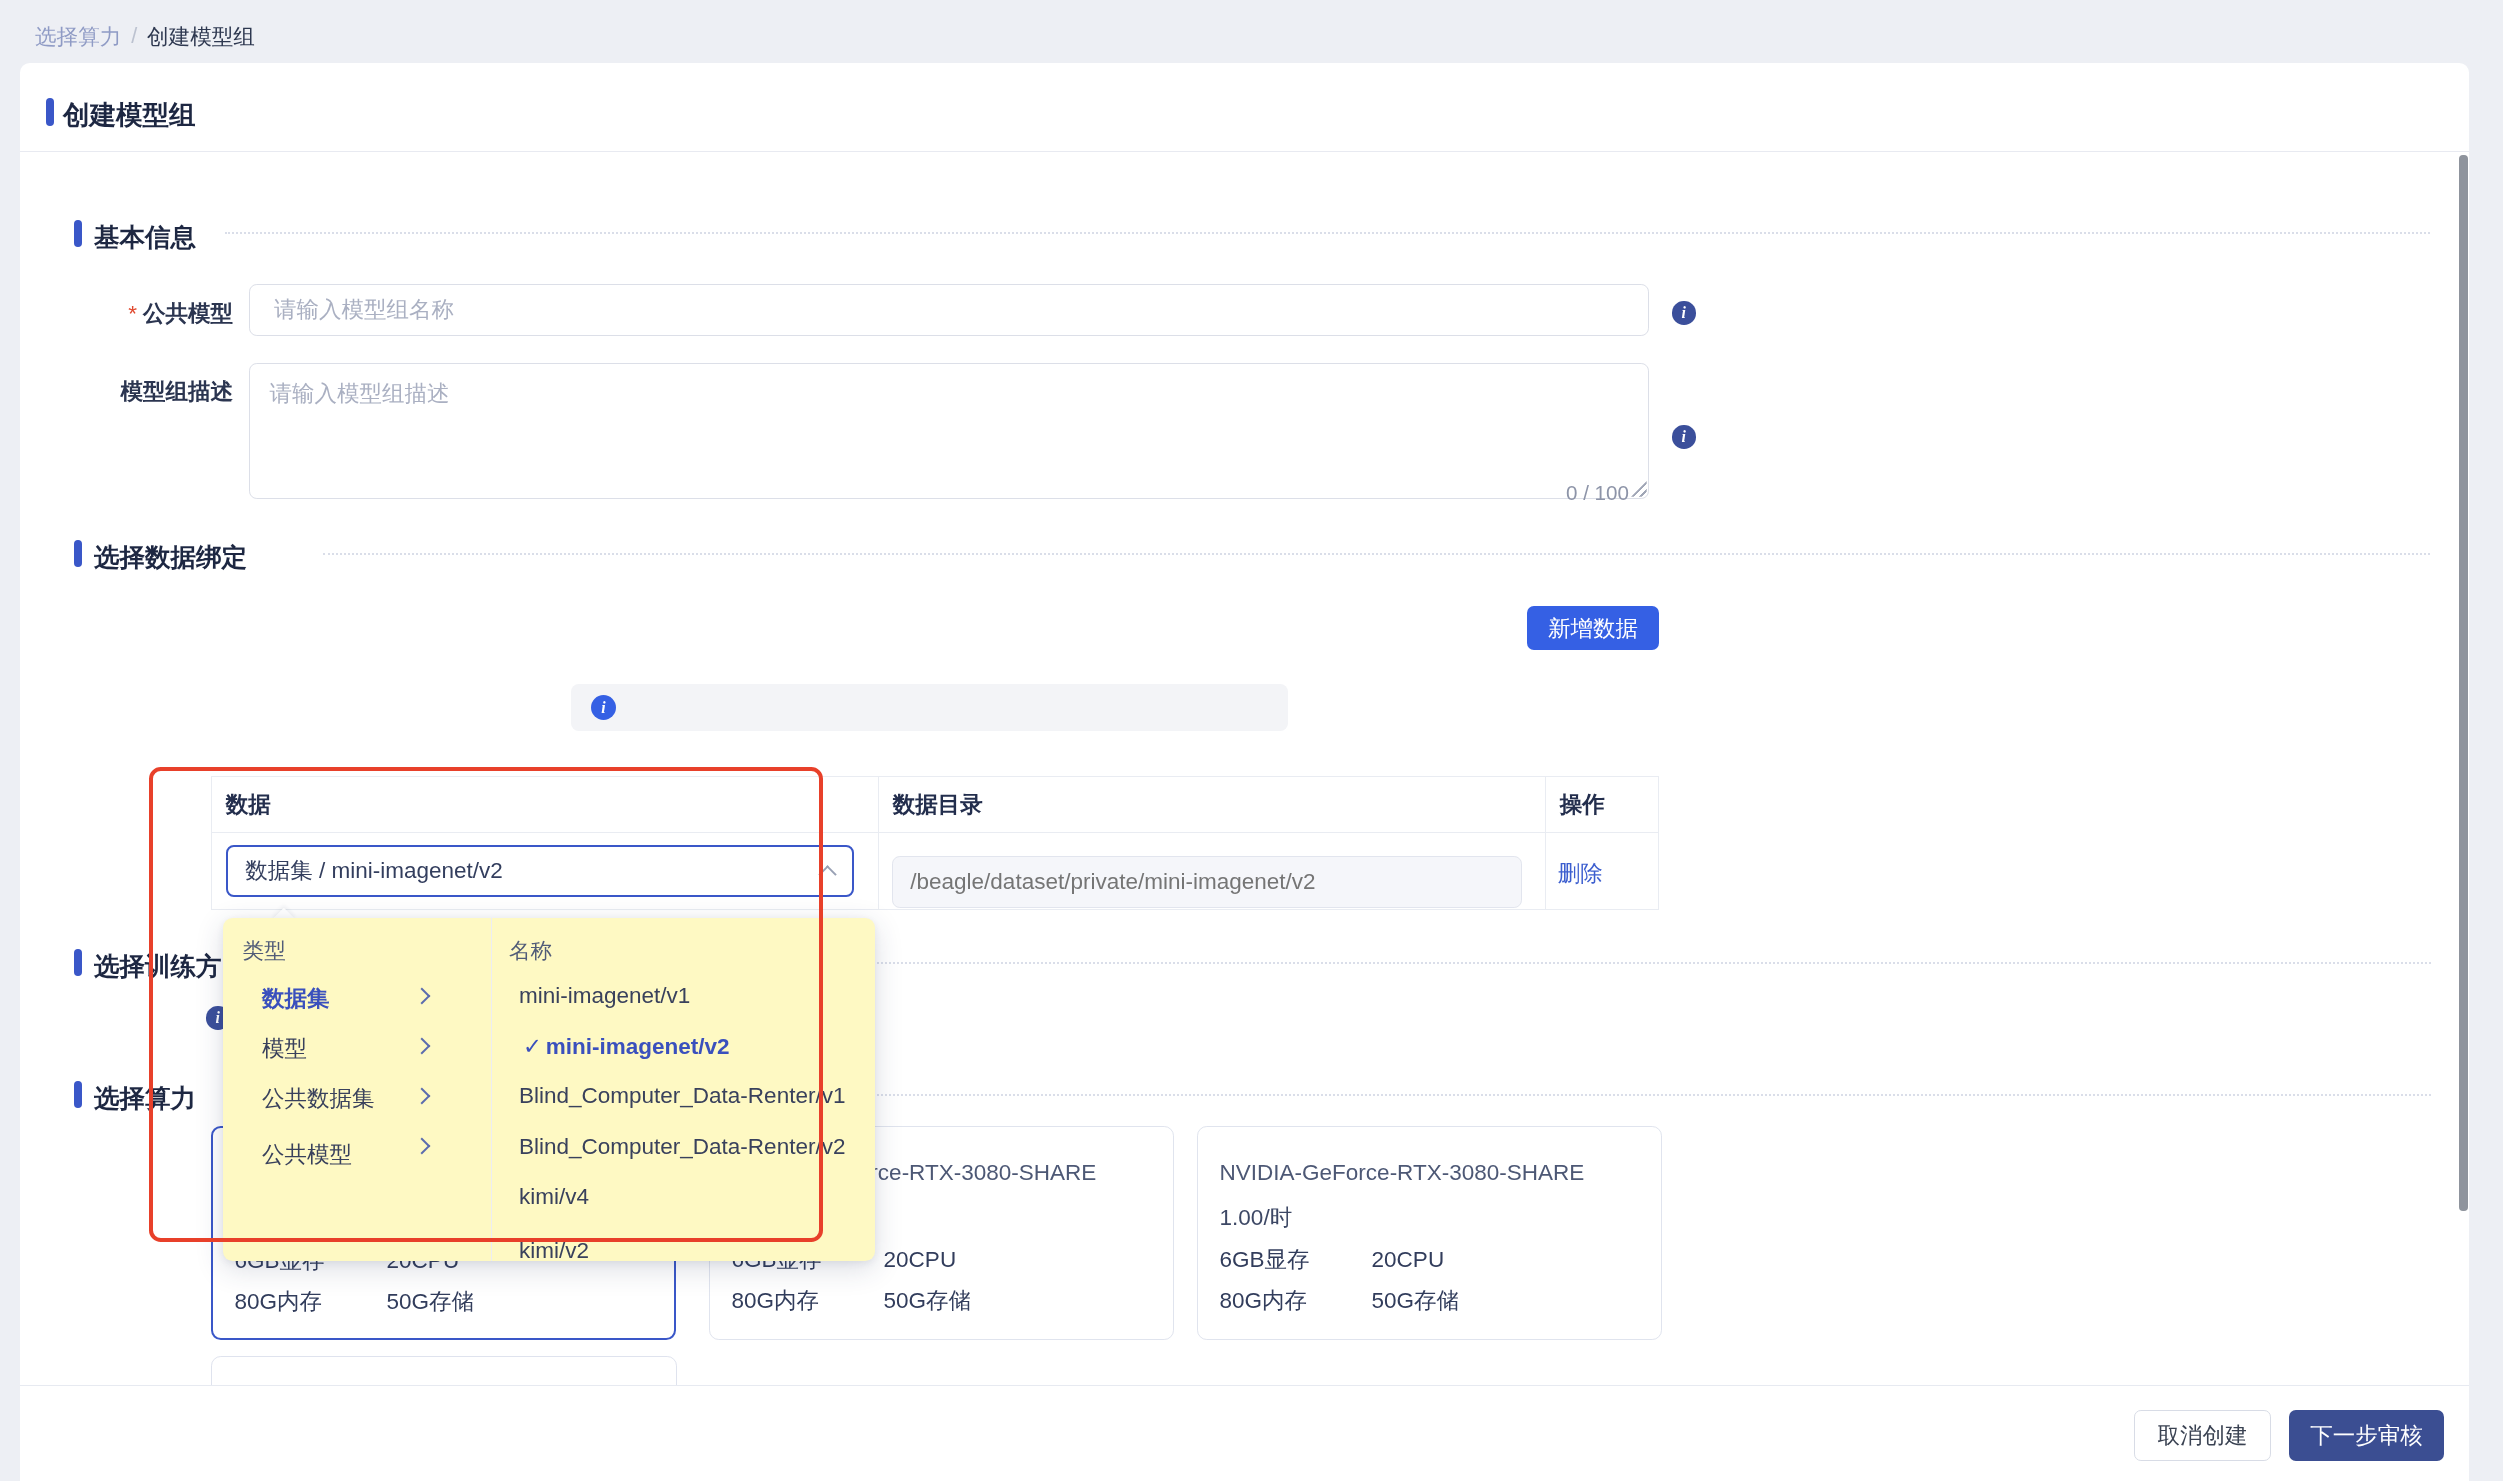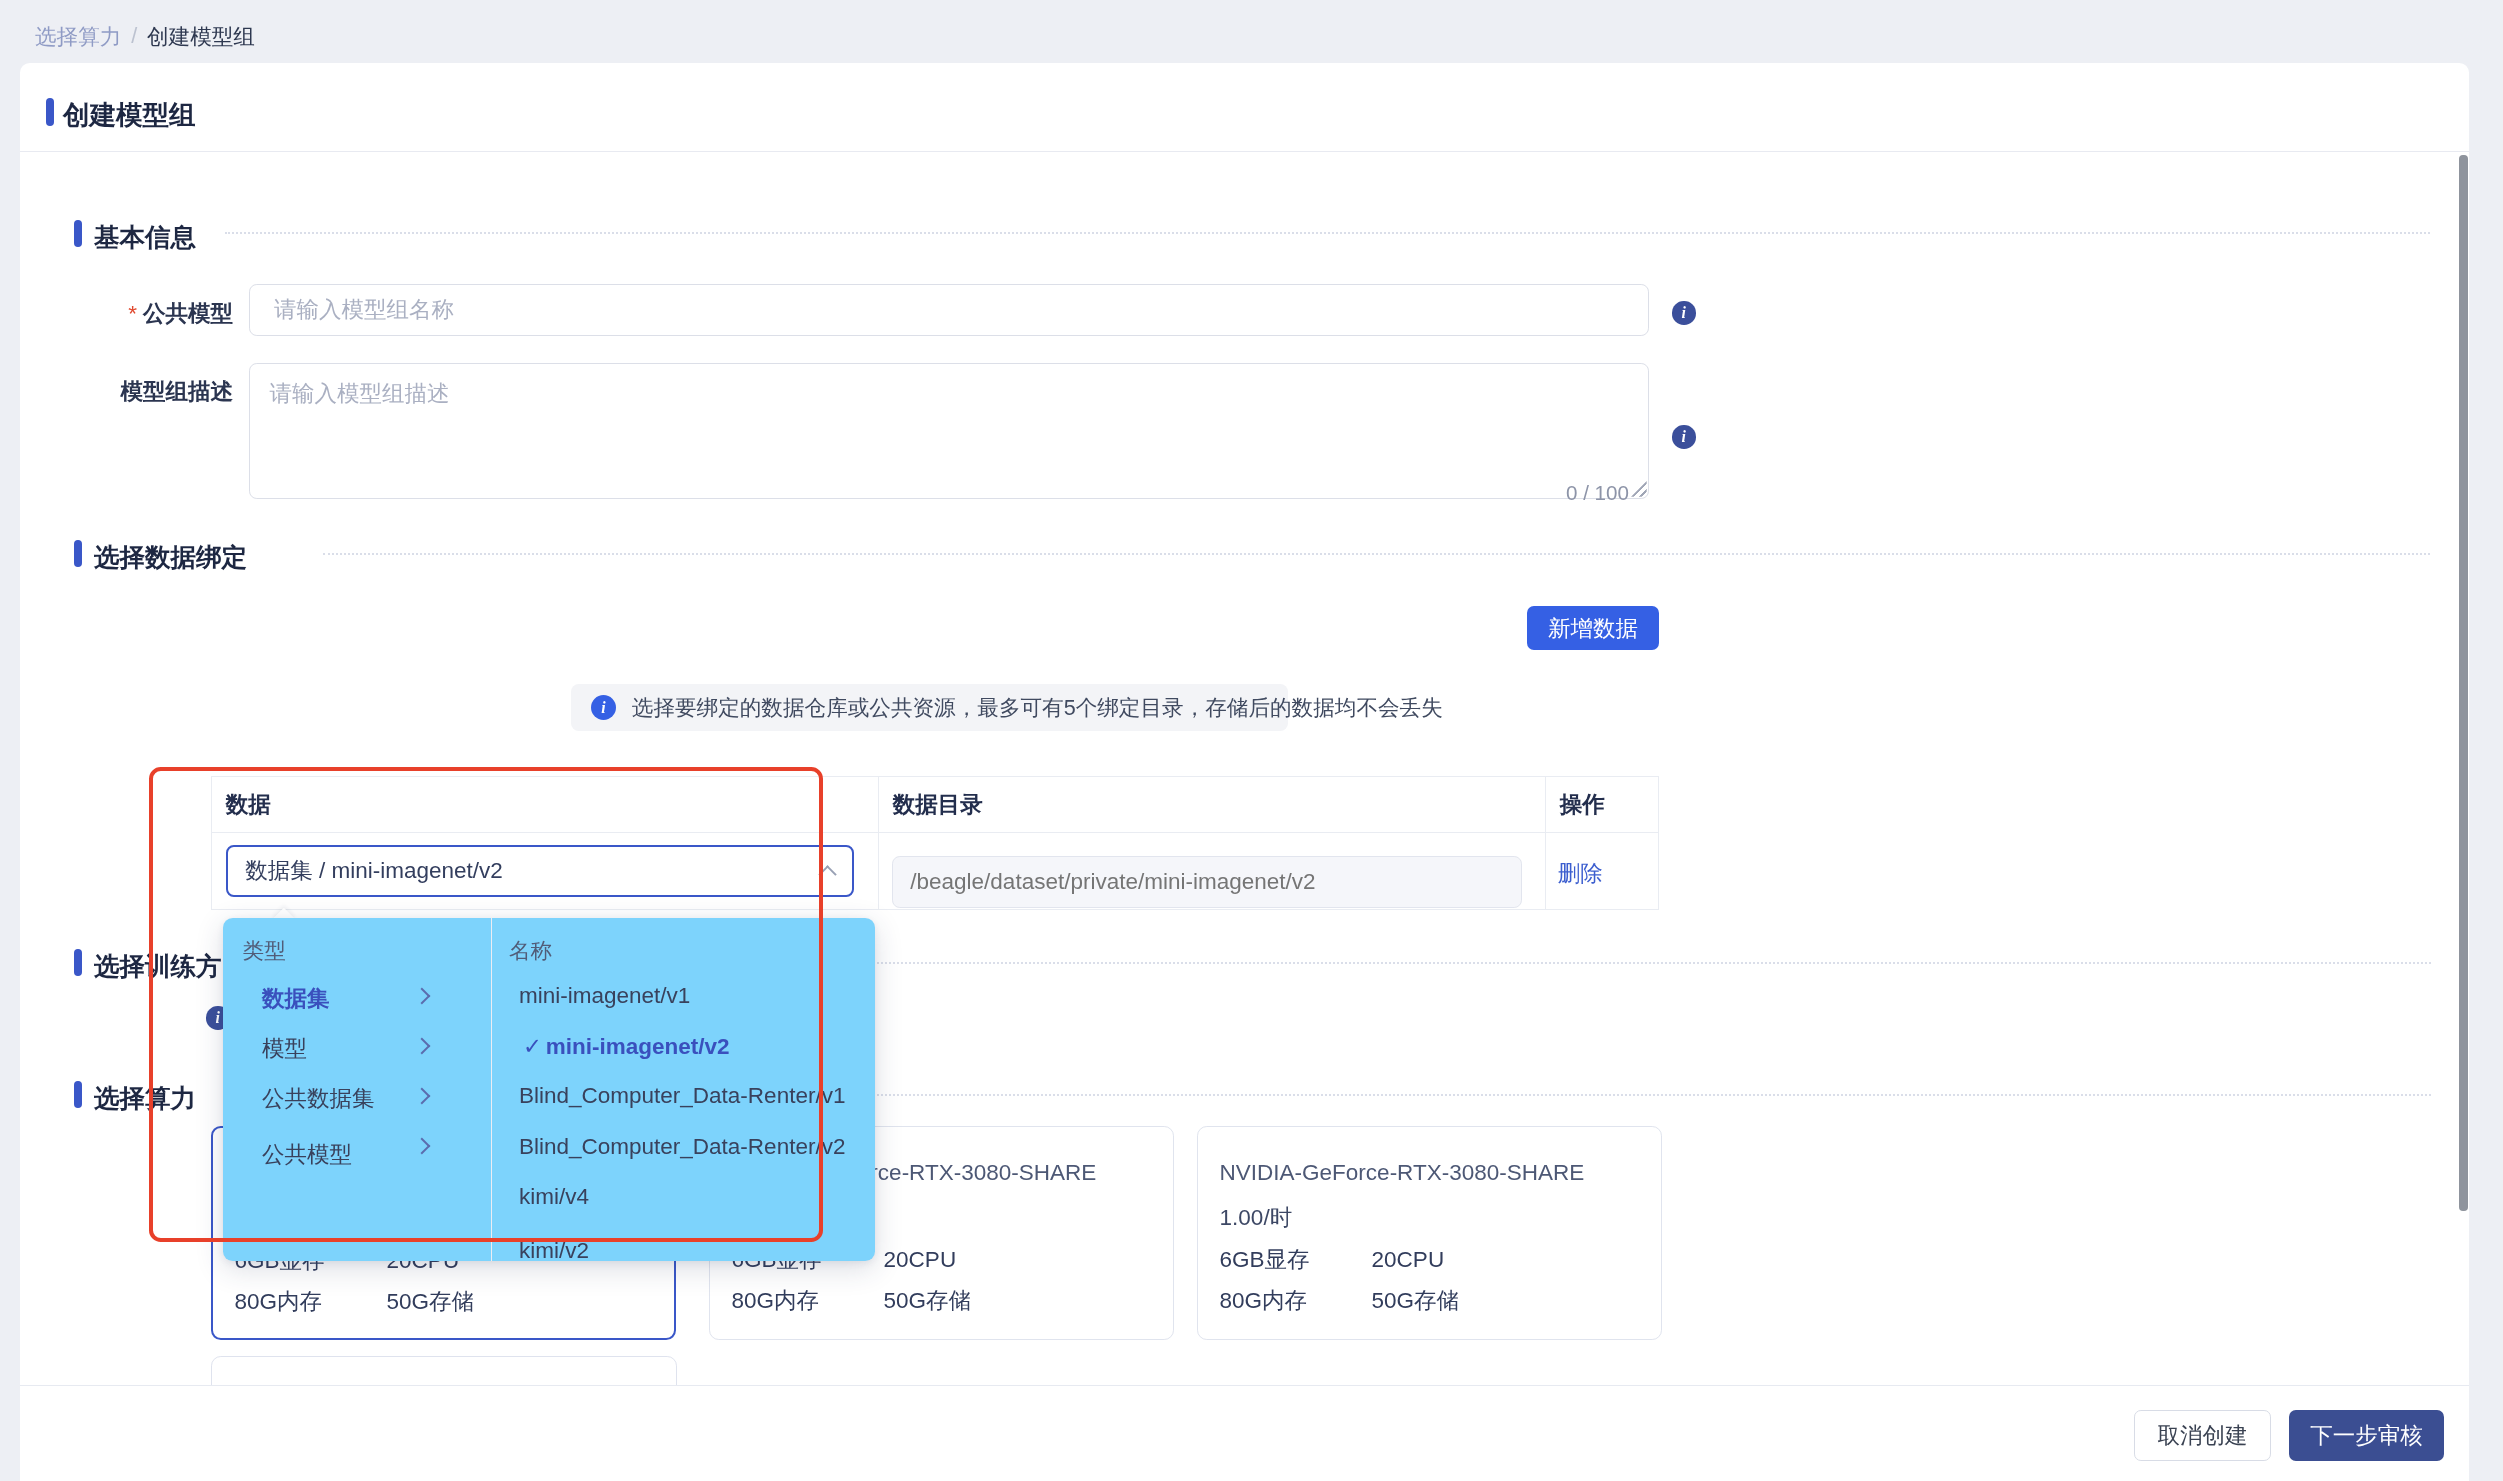--- a/index.html
+++ b/index.html
@@ -66,21 +66,21 @@
     border-radius:7.8px;box-sizing:border-box;background:#fff;display:flex;align-items:center;cursor:pointer;}
   .select-text{margin-left:17.6px;font-size:22.5px;color:#333e5e;}
   .caret-up{position:absolute;right:17.6px;top:21.6px;width:10.8px;height:10.8px;border-top:2px solid #98a0b4;
     border-right:2px solid #98a0b4;transform:rotate(-45deg);}
   .dir-input{position:absolute;left:12.7px;top:23px;width:630px;height:52px;border:1px solid #e2e5ee;
     border-radius:7.8px;background:#f5f6fa;color:#a9aec0;font-size:22.5px;padding:0 17.6px;
     box-sizing:border-box;font-family:inherit;}
   .link-del{position:absolute;left:11.8px;top:24.5px;font-size:22.5px;color:#3c5ecf;cursor:pointer;}
 
   
-  .popup{position:absolute;left:223px;top:918px;width:652px;height:343px;background:#7dd3fc;border-radius:9.8px;
+  .popup{position:absolute;left:223px;top:918px;width:652px;height:343px;background:#fef9c3;border-radius:9.8px;
     box-shadow:0 7.8px 29px rgba(40,50,90,.16),0 2px 7.8px rgba(40,50,90,.08);z-index:20;overflow:hidden;}
   .popup-arrow{position:absolute;left:276px;top:911px;width:15.7px;height:15.7px;background:#fff;
     transform:rotate(45deg);box-shadow:-2px -2px 3.9px rgba(40,50,90,.06);z-index:19;}
   .pop-divider{position:absolute;left:268px;top:0;width:1px;height:343px;background:#ecedf3;}
   .pop-header{position:absolute;font-size:21.6px;color:#515c78;}
   .pop-item{position:absolute;font-size:22.5px;color:#39415c;cursor:pointer;white-space:nowrap;}
   .pop-item.active{color:#3a50bd;font-weight:bold;}
   .chev{position:absolute;width:9.8px;height:9.8px;border-top:2px solid #5b6cae;border-right:2px solid #5b6cae;
     transform:rotate(45deg);}
   .checkmark{color:#3a50bd;font-weight:bold;margin-right:3.9px;}
@@ -152,21 +152,20 @@
   <span class="vbar" style="left:74px;top:540px;height:26.5px;"></span>
   <div class="section-title" style="left:94px;top:540px;">选择数据绑定</div>
   <div class="dotted" style="left:323px;top:553px;width:2107px;"></div>
 
   <button class="btn-primary" style="left:1527px;top:606px;width:132px;height:44px;">新增数据</button>
 
   <div class="banner">
     <span class="info-icon b-icon">
         <span>i</span>
       </span>
-    <span class="banner-text">选择要绑定的数据仓库或公共资源，最多可有5个绑定目录，存储后的数据均不会丢失</span>
   </div>
 
   <div class="tbl">
     <div class="hrow">
       <div class="c1 th">数据</div>
       <div class="c2 th">数据目录</div>
       <div class="c3 th">操作</div>
     </div>
     <div class="brow">
       <div class="c1">

